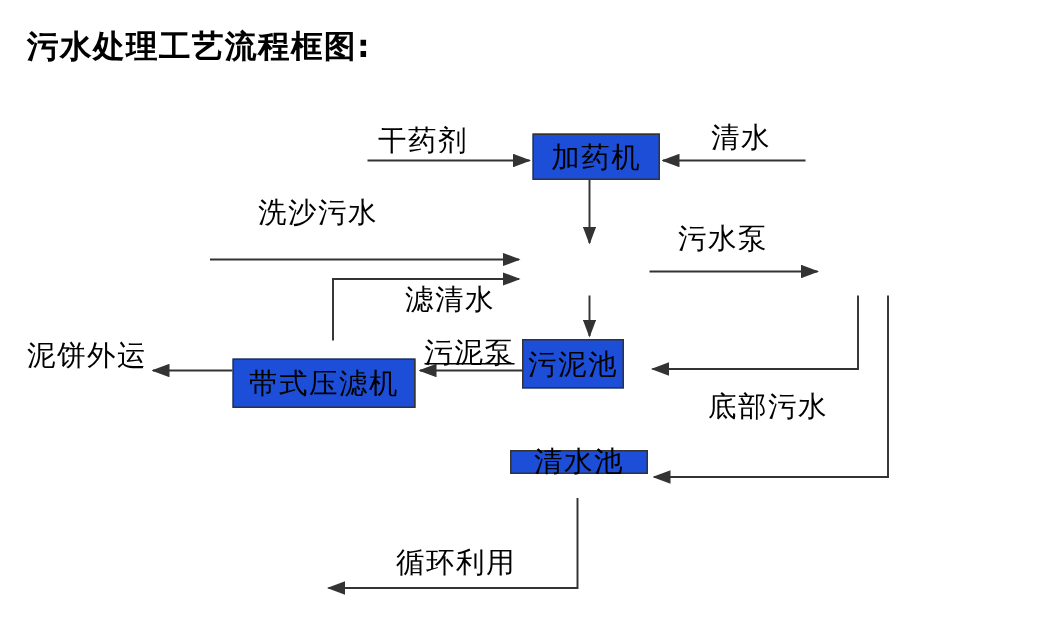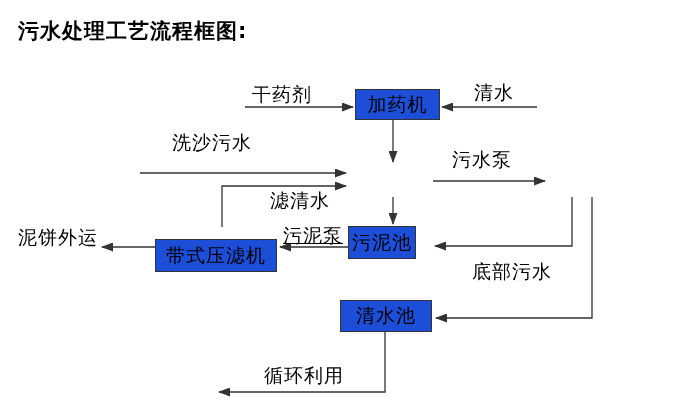--- a/index.html
+++ b/index.html
@@ -44,21 +44,21 @@
     font-size: 19px;
     letter-spacing: 1px;
     white-space: nowrap;
     line-height: 1;
   }
   .n-dosing    { left: 355px; top:  89px; width:  85px; height: 31px; }
   .n-sewage    { left: 348px; top: 164px; width:  85px; height: 33px; }
   .n-tower     { left: 547px; top: 167px; width: 131px; height: 30px; }
   .n-sludge    { left: 348px; top: 226px; width:  68px; height: 33px; }
   .n-belt      { left: 155px; top: 227px; width: 122px; height: 33px; margin-top: 12px; }
-  .n-clear     { left: 340px; top: 300px; width:  92px; height: 32px; }
+  .n-clear     { left: 340px; top: 300px; width:  92px; height: 16px; }
   .l-dry       { left: 252px; top:  85px; }
   .l-clearw    { left: 474px; top:  83px; }
   .l-sandwash  { left: 172px; top: 133px; }
   .l-filtered  { left: 257px; top: 191px; margin-left: 13px; }
   .l-sewpump   { left: 452px; top: 150px; }
   .l-bottom    { left: 472px; top: 238px; margin-top: 24px; }
   .l-sludgep   { left: 283px; top: 226px; text-decoration: underline; }
   .l-mudcake   { left: 18px;  top: 228px; }
   .l-recycle   { left: 264px; top: 366px; }
 </style>

